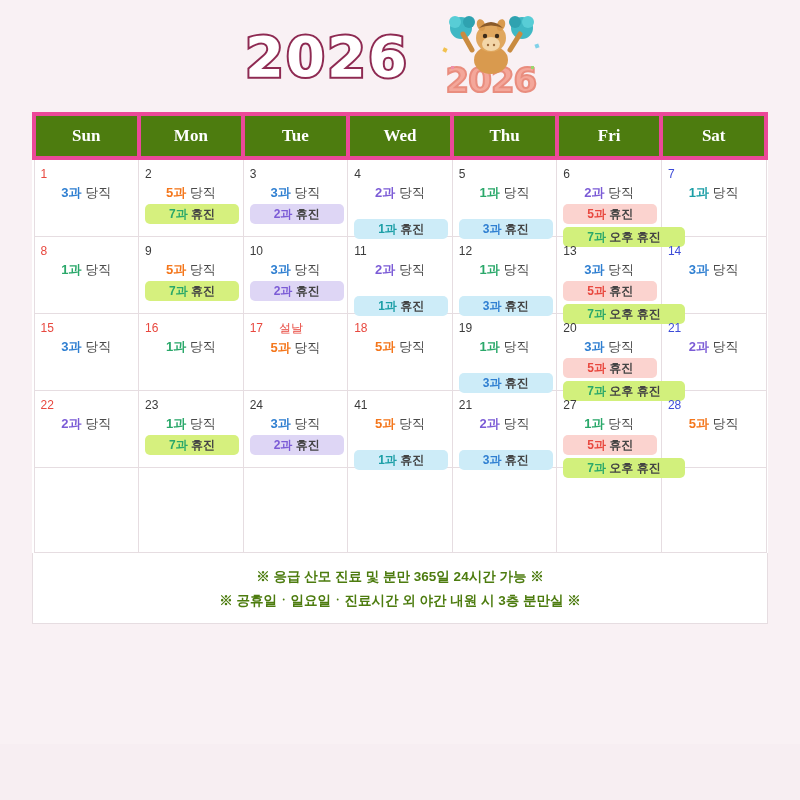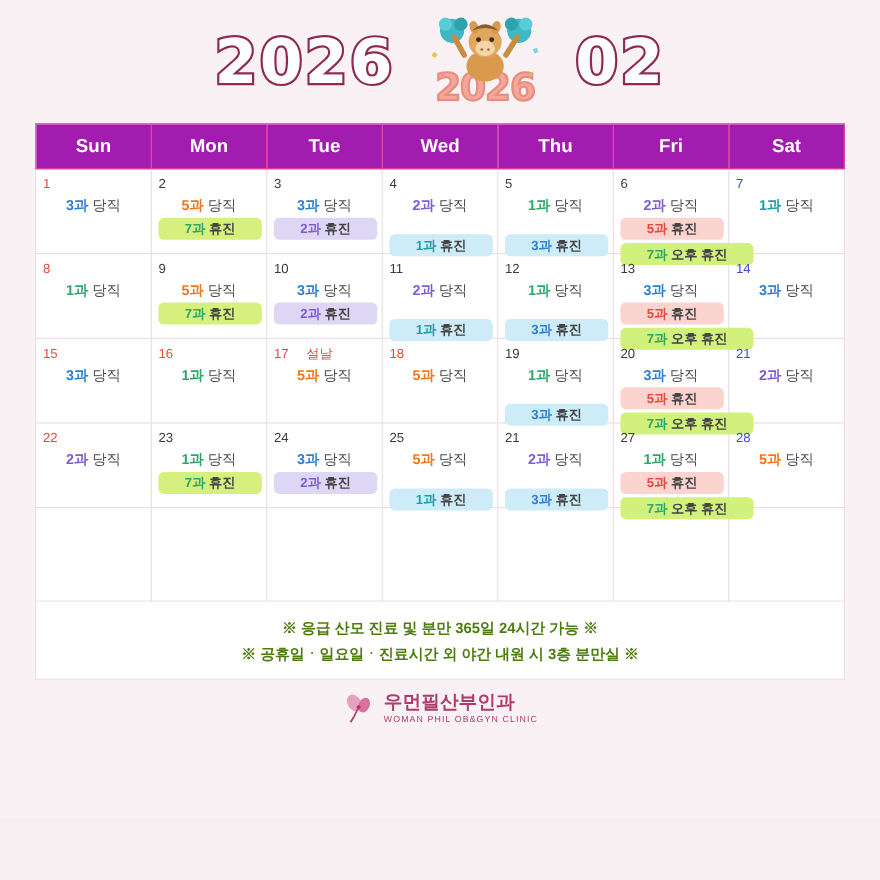--- a/index.html
+++ b/index.html
@@ -57,27 +57,27 @@
   }
   .mascot svg{position:absolute;top:0;left:0;}
   
   .cal{
     width:736px;
     border-collapse:collapse;
     table-layout:fixed;
     background:#fff;
   }
   .cal th{
-    background:#a21caf;
+    background:#4d7c0f;
     color:#fff;
     font-size:17px;
     font-weight:bold;
     height:38px;
-    border:1px solid #ec4899;
-    font-family:Liberation Sans, sans-serif;
+    border:4px solid #ec4899;
+    font-family:Liberation Serif, serif;
   }
   .cal td{
     border:1px solid #e6dde1;
     height:76px;
     vertical-align:top;
     background:#fff;
     padding:0;
   }
   .cell{
     position:relative;
@@ -205,21 +205,20 @@
         <circle cx="67" cy="37" r="1.2" fill="#9b6a3a"></circle>
 
         <rect x="16" y="40" width="4" height="4" fill="#f2c14e" transform="rotate(25 18 42)"></rect>
         <rect x="108" y="36" width="4" height="4" fill="#7fd1e8" transform="rotate(-20 110 38)"></rect>
         <rect x="24" y="58" width="3" height="3" fill="#ef8fa8"></rect>
         <rect x="104" y="58" width="3" height="3" fill="#9ad66e"></rect>
       </svg>
       <div class="balloon-num">2026</div>
     </div>
 
-    <div class="month-text">02</div>
   </div>
 
   <table class="cal">
     <thead>
       <tr>
         <th>Sun</th>
         <th>Mon</th>
         <th>Tue</th>
         <th>Wed</th>
         <th>Thu</th>
@@ -321,21 +320,21 @@
                 <div class="duty"><span class="n c-purple">2과</span> <span class="lbl">당직</span></div>
               </div></div>
           </td>
           <td>
             <div class="cell"><span class="daynum">23</span><div class="entries"><div class="duty"><span class="n c-green">1과</span> <span class="lbl">당직</span></div><div class="tag bg-green"><span class="n c-green">7과</span> <span class="lbl" style="color: rgb(68, 68, 68);">휴진</span></div></div></div>
           </td>
           <td>
             <div class="cell"><span class="daynum">24</span><div class="entries"><div class="duty"><span class="n c-blue">3과</span> <span class="lbl">당직</span></div><div class="tag bg-lav"><span class="n c-purple">2과</span> <span class="lbl" style="color: rgb(68, 68, 68);">휴진</span></div></div></div>
           </td>
           <td>
-            <div class="cell"><span class="daynum">25</span><div class="entries"><div class="duty"><span class="n c-orange">5과</span> <span class="lbl">당직</span></div><div class="tag bg-cyan"><span class="n c-teal">1과</span> <span class="lbl" style="color: rgb(68, 68, 68);">휴진</span></div></div></div>
+            <div class="cell"><span class="daynum">41</span><div class="entries"><div class="duty"><span class="n c-orange">5과</span> <span class="lbl">당직</span></div><div class="tag bg-cyan"><span class="n c-teal">1과</span> <span class="lbl" style="color: rgb(68, 68, 68);">휴진</span></div></div></div>
           </td>
           <td>
             <div class="cell"><span class="daynum">21</span><div class="entries"><div class="duty"><span class="n c-purple">2과</span> <span class="lbl">당직</span></div><div class="tag bg-cyan"><span class="n c-blue">3과</span> <span class="lbl" style="color: rgb(68, 68, 68);">휴진</span></div></div></div>
           </td>
           <td>
             <div class="cell"><span class="daynum">27</span><div class="entries"><div class="duty"><span class="n c-green">1과</span> <span class="lbl">당직</span></div><div class="tag bg-pink"><span class="n c-red">5과</span> <span class="lbl" style="color: rgb(68, 68, 68);">휴진</span></div><div class="tag bg-lime"><span class="n c-green">7과</span> <span class="lbl" style="color: rgb(68, 68, 68);">오후 휴진</span></div></div></div>
           </td>
           <td>
             <div class="cell"><span class="daynum sat">28</span><div class="entries">
                 <div class="duty"><span class="n c-orange">5과</span> <span class="lbl">당직</span></div>
@@ -366,26 +365,14 @@
           </td>
         </tr>
       </tbody>
   </table>
 
   <div class="notebox">
     <div class="note">※ 응급 산모 진료 및 분만 365일 24시간 가능 ※</div>
     <div class="note">※ 공휴일ㆍ일요일ㆍ진료시간 외 야간  내원 시 3층 분만실 ※</div>
   </div>
 
-  <div class="brand">
-    <svg width="30" height="30" viewBox="0 0 30 30">
-      <ellipse cx="11" cy="10" rx="6" ry="8" fill="#e8a0c0" transform="rotate(-30 11 10)"></ellipse>
-      <ellipse cx="20" cy="12" rx="5" ry="7" fill="#d96f9d" transform="rotate(25 20 12)"></ellipse>
-      <path d="M14 16 q-3 7 -6 11" stroke="#b03a6a" stroke-width="1.6" fill="none" stroke-linecap="round"></path>
-      <circle cx="15" cy="14" r="1.8" fill="#b03a6a"></circle>
-    </svg>
-    <div class="brand-text">
-      <div class="brand-ko">우먼필산부인과</div>
-      <div class="brand-en">WOMAN PHIL OB&amp;GYN CLINIC</div>
-    </div>
-  </div>
 
 </div>
 
 </body></html>

